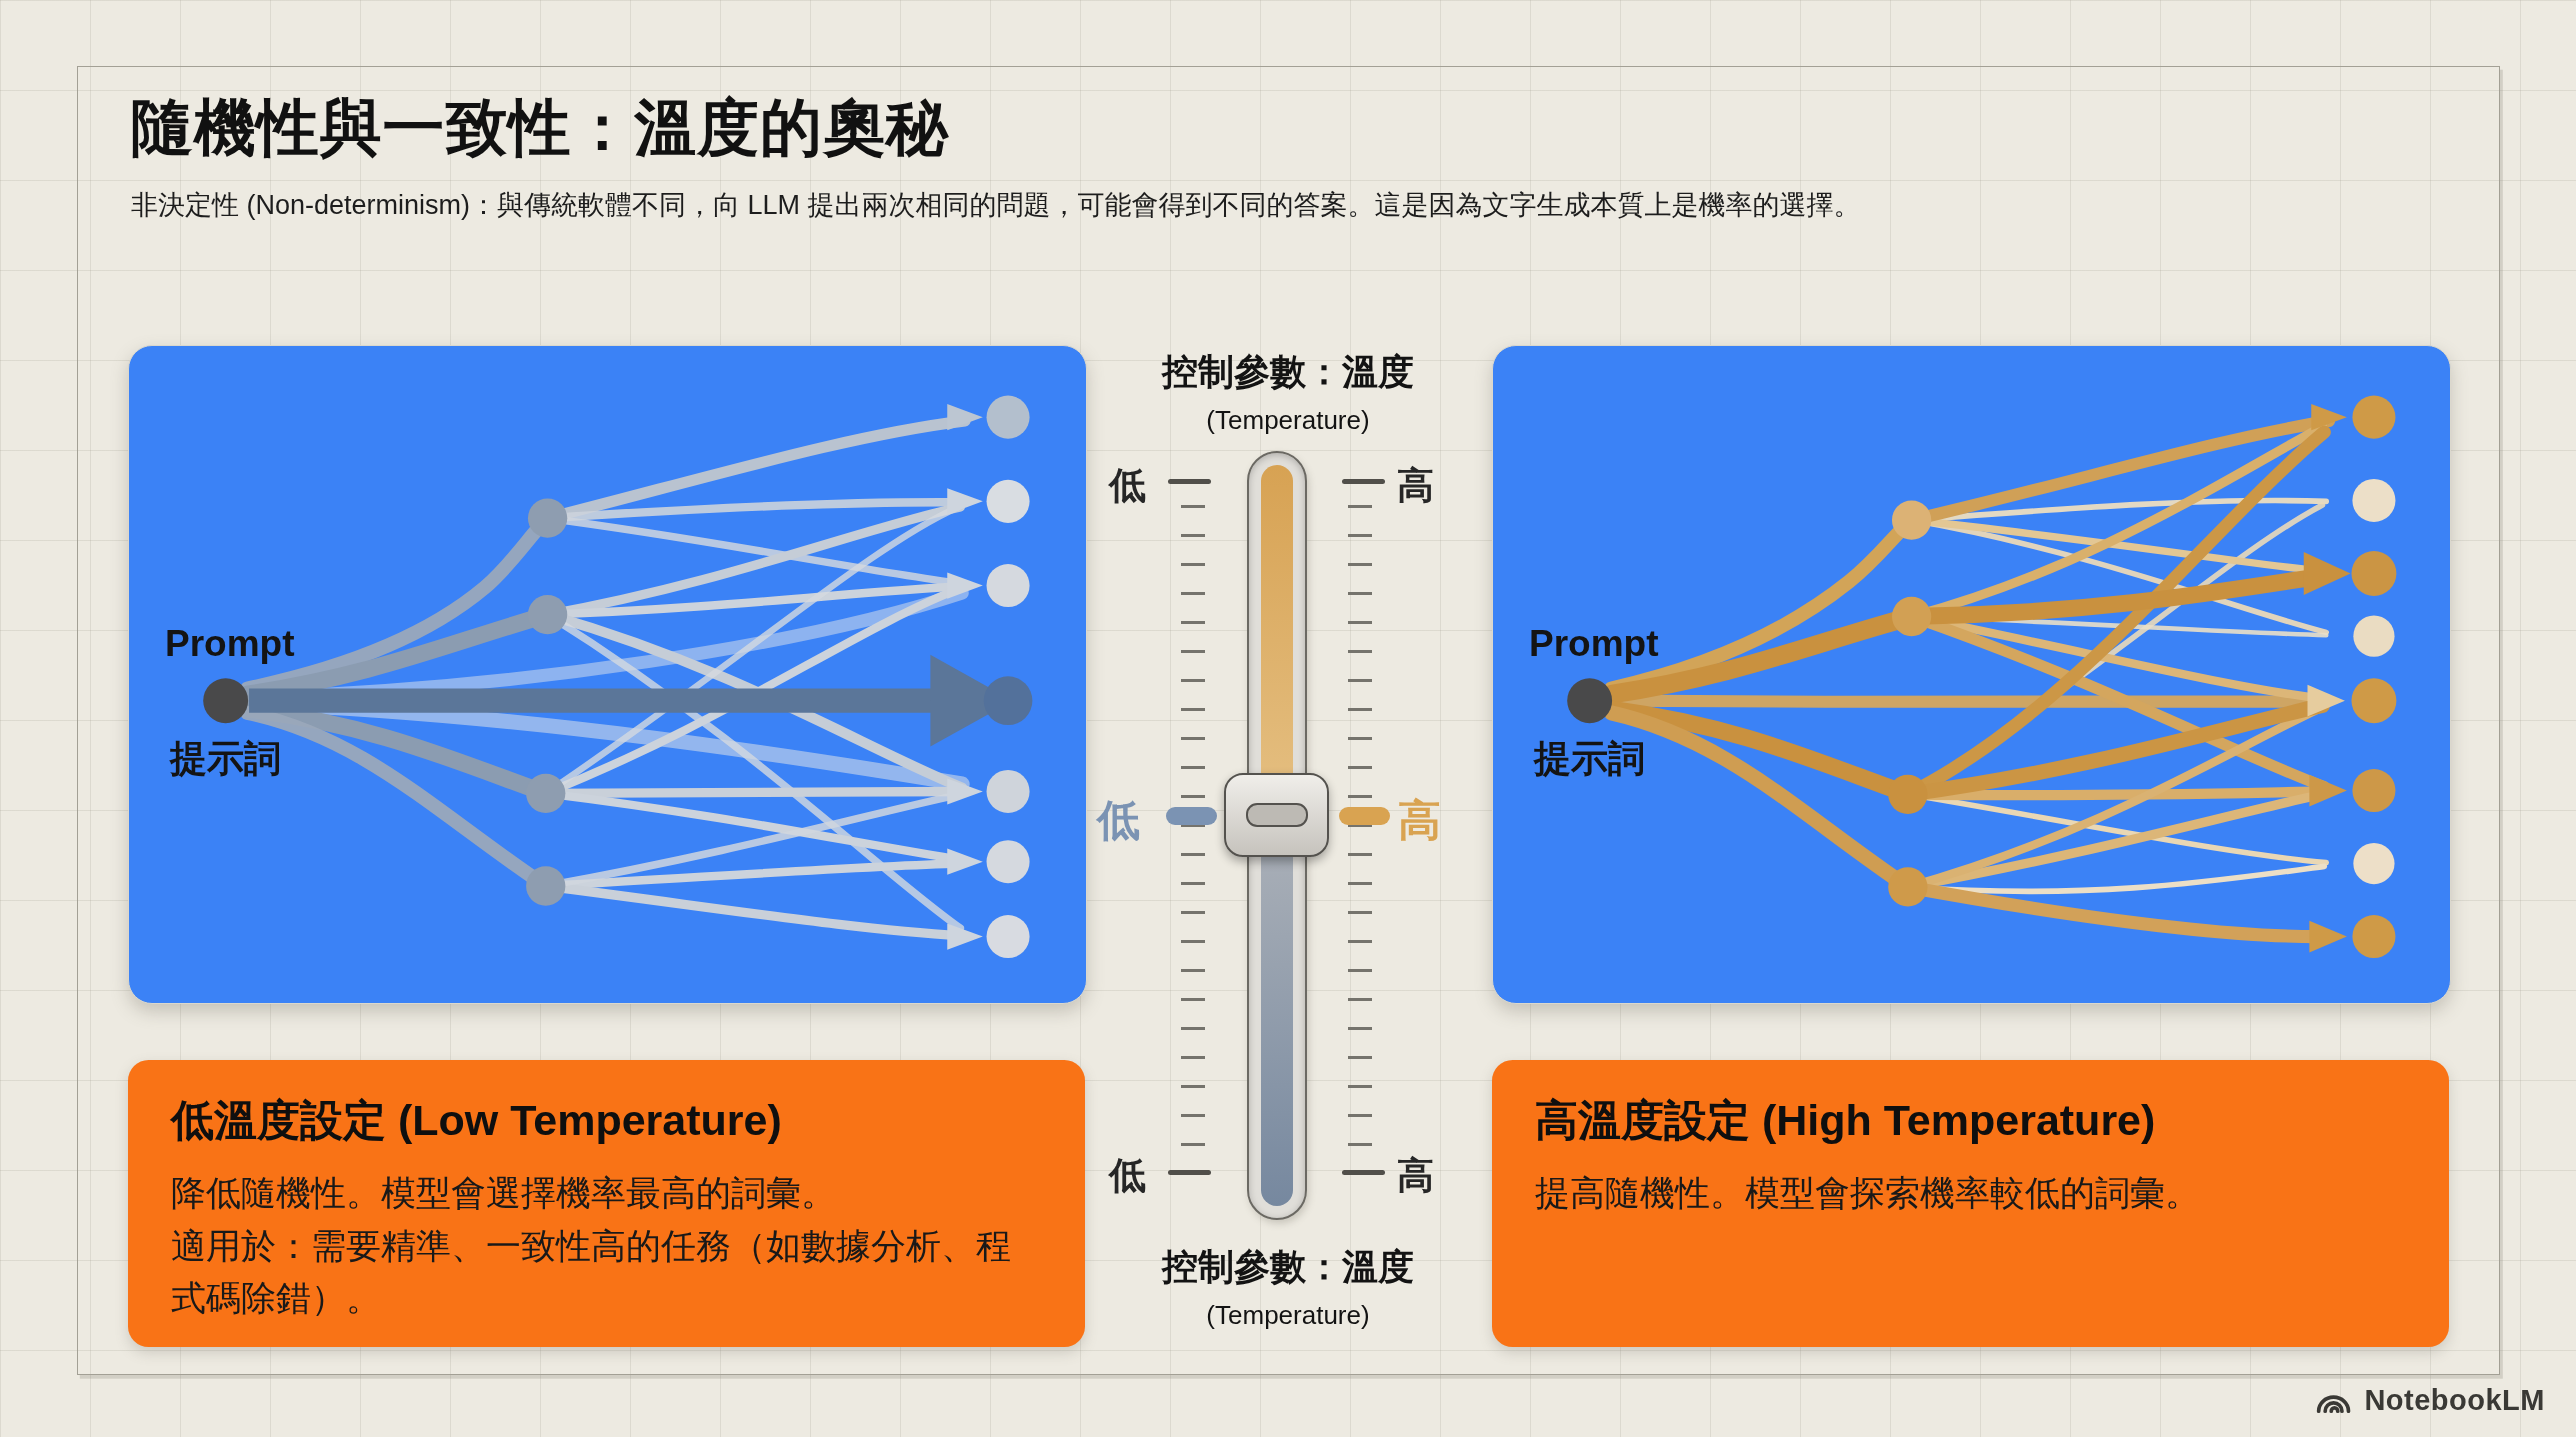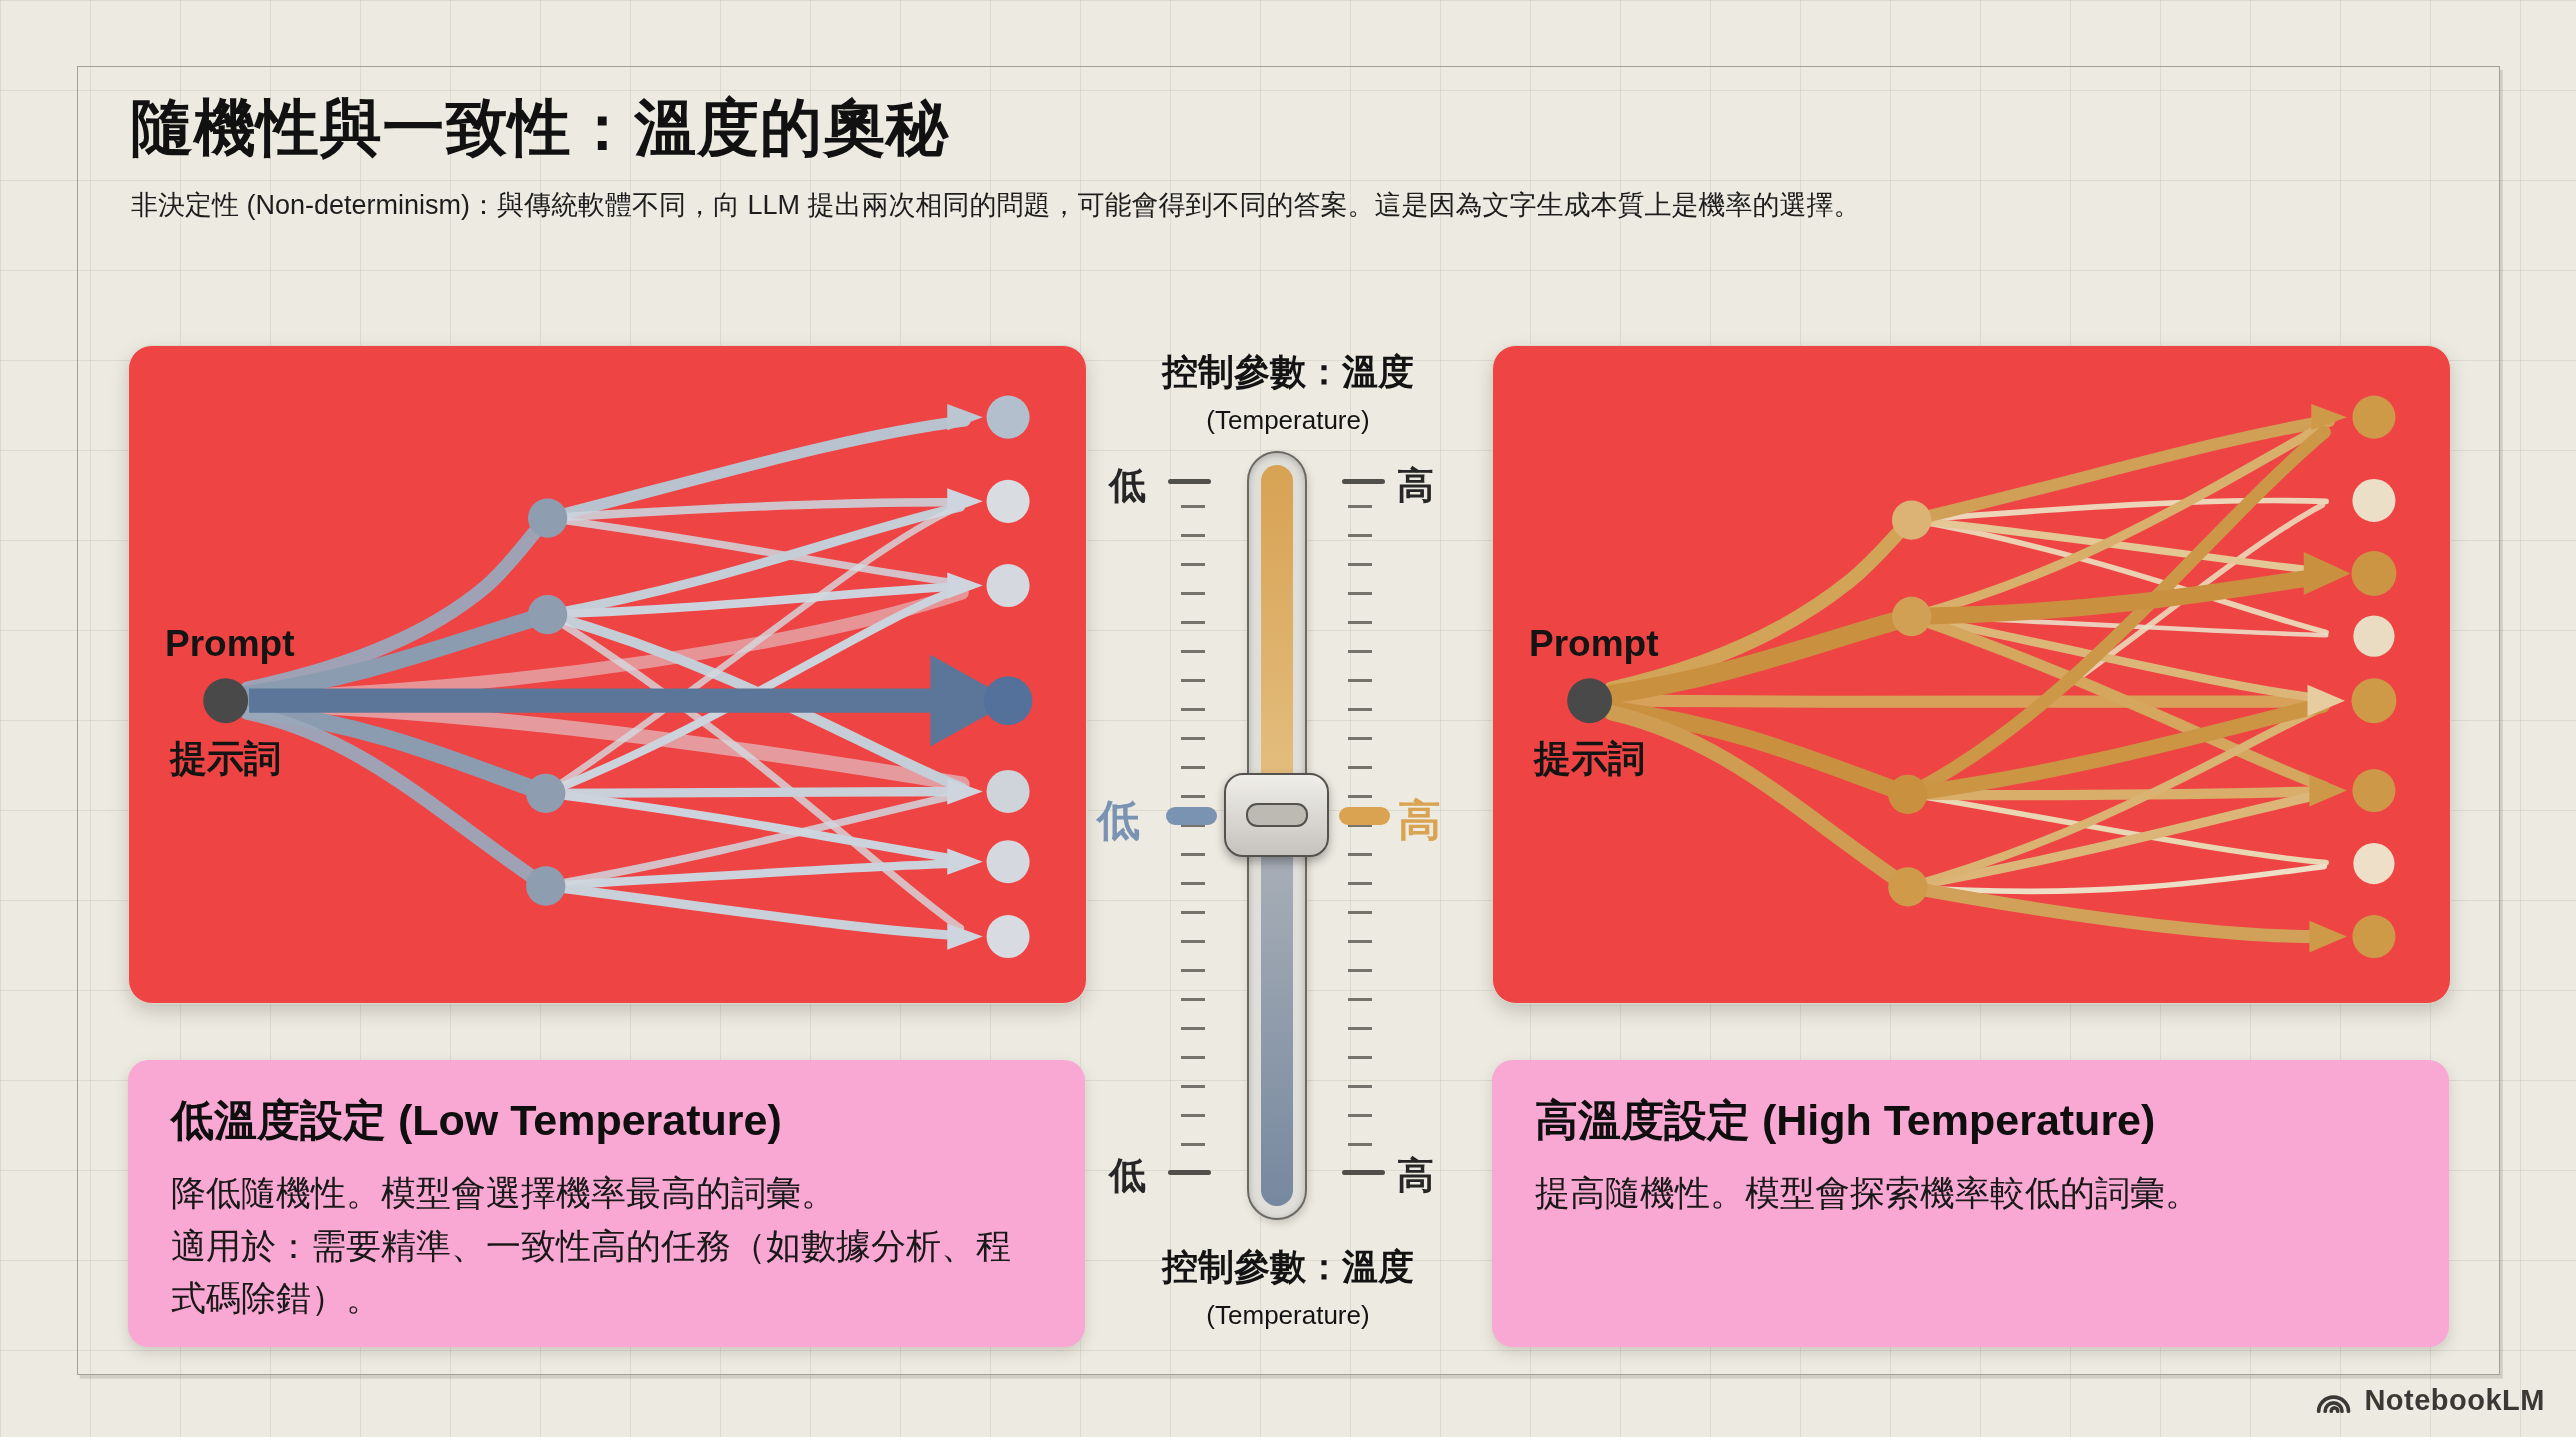--- a/index.html
+++ b/index.html
@@ -22,35 +22,35 @@
   .page-title{
     position:absolute;left:131px;top:86px;
     font-size:62px;font-weight:800;letter-spacing:0.9px;color:#111;
   }
   .page-subtitle{
     position:absolute;left:131px;top:185px;width:2320px;
     font-size:27px;line-height:1.55;color:#1d1d1d;font-weight:500;
   }
   .panel{
     position:absolute;width:957px;height:657px;top:345px;
-    background:#ef4444;border:0.9px solid #dbd8cd;border-radius:24px;
+    background:#3b82f6;border:0.9px solid #dbd8cd;border-radius:24px;
     box-shadow:0 7.5px 17px rgba(100,96,85,.28);
   }
   .panel.low{left:128px;}
   .panel.high{left:1492px;}
   .panel svg{position:absolute;left:0;top:0;}
   .prompt-en{
     position:absolute;left:36px;top:277px;font-size:37px;font-weight:600;color:#141414;
   }
   .prompt-zh{
     position:absolute;left:41px;top:388px;font-size:37px;font-weight:700;color:#141414;
   }
   .infobox{
     position:absolute;width:957px;height:287px;top:1060px;box-sizing:border-box;
-    background:#f9a8d4;border-radius:20.6px;box-shadow:0 5.6px 13px rgba(100,96,85,.22);
+    background:#f97316;border-radius:20.6px;box-shadow:0 5.6px 13px rgba(100,96,85,.22);
     padding:32px 43px;
   }
   .infobox.low{left:128px;}
   .infobox.high{left:1492px;}
   .infobox .box-title{font-size:43px;font-weight:800;color:#0f0f0f;margin-bottom:17px;}
   .infobox .box-line{font-size:35px;line-height:1.5;color:#191919;font-weight:400;}
   
   .slider-label{
     position:absolute;left:1086px;width:404px;text-align:center;color:#131313;
   }

